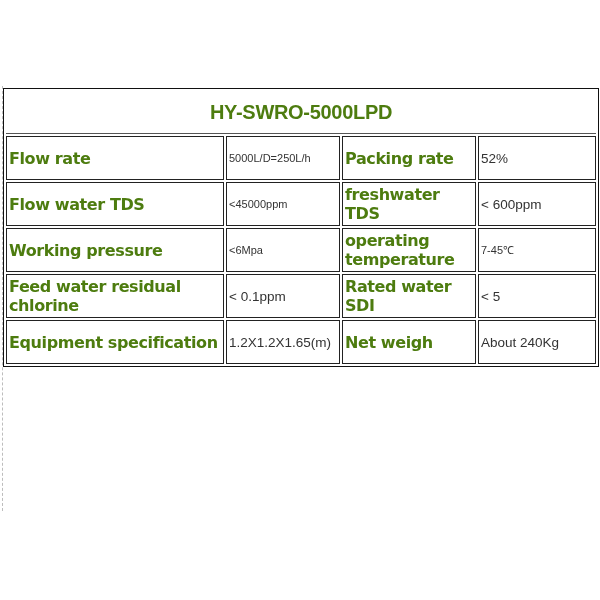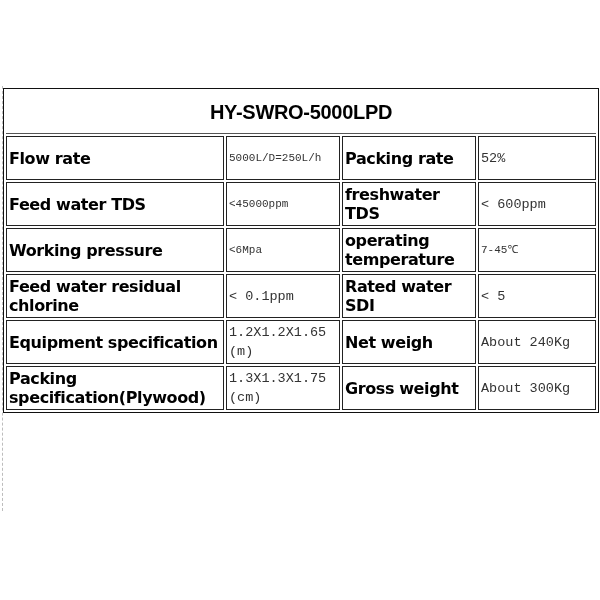--- a/index.html
+++ b/index.html
@@ -28,21 +28,21 @@
       width: 594px;
       border-collapse: separate;
       border-spacing: 2px;
       border: 1px solid #111;
       table-layout: fixed;
     }
     table.spec td {
       border: 1px solid #222;
       padding: 0 2px;
       vertical-align: middle;
-      color: #000000;
+      color: #4d7c0f;
       overflow: hidden;
     }
     td.title {
       height: 42px;
       text-align: center;
       font-weight: bold;
       font-size: 20px;
       font-family: "Liberation Sans", sans-serif;
       letter-spacing: -0.3px;
       border: none !important;
@@ -51,21 +51,21 @@
     td.label {
       height: 42px;
       font-weight: bold;
       font-size: 16px;
       font-family: "DejaVu Sans", sans-serif;
       letter-spacing: -0.4px;
     }
     td.value {
       font-size: 13.5px;
       color: #333 !important;
-      font-family: Liberation Mono, monospace;
+      font-family: Liberation Sans, sans-serif;
       line-height: 19px;
       word-break: break-all;
     }
     td.value.small {
       font-size: 11px;
     }
     col.c1 { width: 218px; }
     col.c2 { width: 114px; }
     col.c3 { width: 134px; }
     col.c4 { width: 118px; }
@@ -89,21 +89,21 @@
 
   <tr>
     <td class="label">Flow rate</td>
     <td class="value small">5000L/D=250L/h</td>
     <td class="label">Packing rate</td>
     <td class="value">52%</td>
   </tr>
 
 
   <tr>
-    <td class="label">Feed water TDS</td>
+    <td class="label">Flow water TDS</td>
     <td class="value small">&lt;45000ppm</td>
     <td class="label">freshwater TDS</td>
     <td class="value">&lt; 600ppm</td>
   </tr>
 
   <tr>
     <td class="label">Working pressure</td>
     <td class="value small">&lt;6Mpa</td>
     <td class="label">operating temperature</td>
     <td class="value small">7-45℃</td>
@@ -117,20 +117,14 @@
   </tr>
 
 
   <tr>
     <td class="label">Equipment specification</td>
     <td class="value">1.2X1.2X1.65(m)</td>
     <td class="label">Net weigh</td>
     <td class="value">About 240Kg</td>
   </tr>
 
-  <tr>
-    <td class="label">Packing specification(Plywood)</td>
-    <td class="value">1.3X1.3X1.75(cm)</td>
-    <td class="label">Gross weight</td>
-    <td class="value">About 300Kg</td>
-  </tr>
 </tbody>
   </table>
 
 </body></html>

